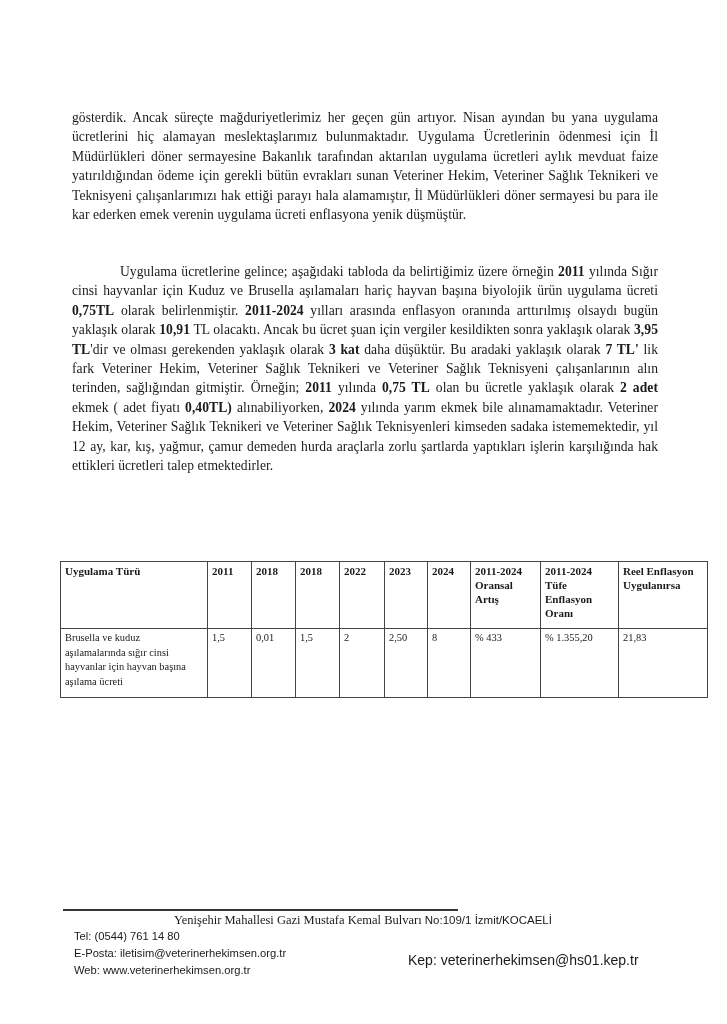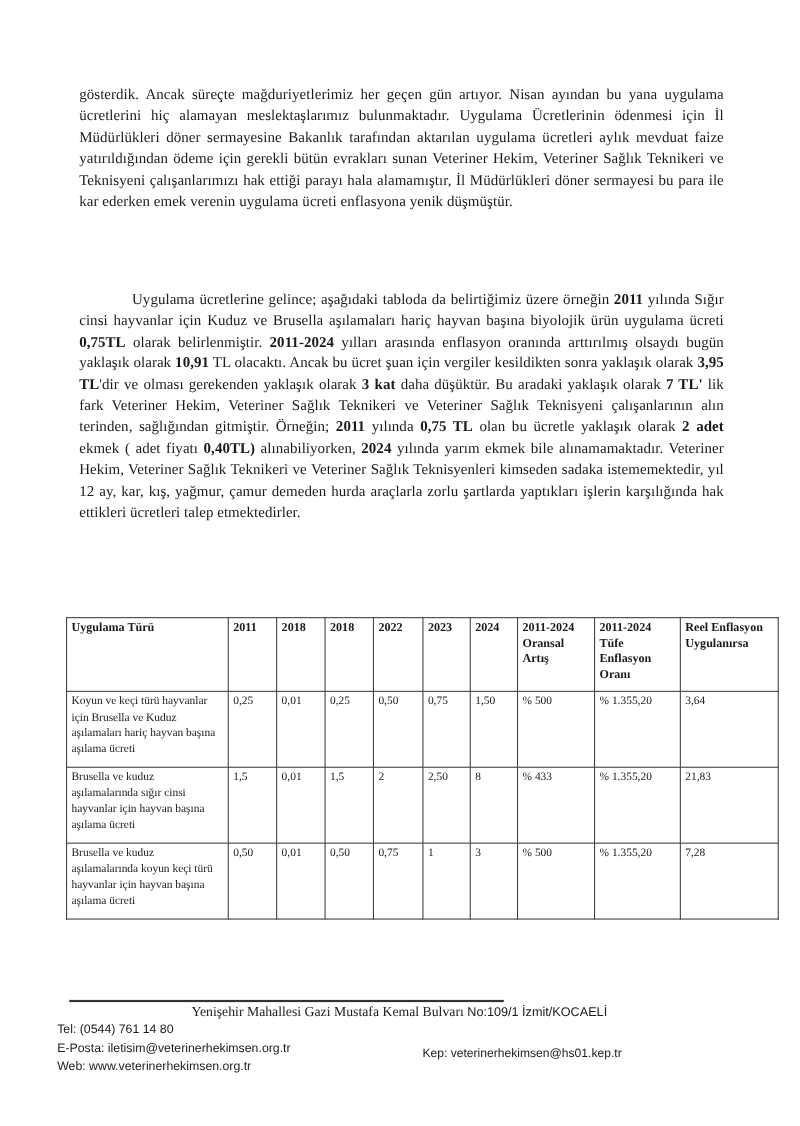--- a/index.html
+++ b/index.html
@@ -1,20 +1,20 @@
 <!DOCTYPE html>
 <html><head>
 <meta charset="utf-8">
 <style>
   html, body { margin: 0; padding: 0; background: #ffffff; }
   body { width: 727px; height: 1024px; position: relative; overflow: hidden;
          font-family: "Liberation Serif", serif; color: #1a1a1a; }
   .para { position: absolute; left: 72px; width: 586px; font-size: 13.6px;
           line-height: 19.4px; text-align: justify; letter-spacing: 0.05px; }
-  .p1 { top: 76px; }
+  .p1 { top: 108px; }
   .p2 { top: 262px; text-indent: 48px; }
   .para b { font-weight: bold; }
 
   table.fees { position: absolute; left: 60px; top: 561px; border-collapse: collapse;
                font-family: "Liberation Serif", serif; font-size: 10.4px; color: #1a1a1a; }
   table.fees td, table.fees th { border: 1px solid #444; vertical-align: top;
                                  padding: 2px 4px; text-align: left; }
   table.fees th { font-weight: bold; font-size: 11px; line-height: 14px; height: 62px; }
   table.fees td { height: 64px; line-height: 14.5px; }
   table.fees .c0 { width: 138px; margin-left: 42px; }
@@ -25,27 +25,27 @@
   table.fees .c5 { width: 34px; }
   table.fees .c6 { width: 34px; }
   table.fees .c7 { width: 61px; }
   table.fees .c8 { width: 69px; }
   table.fees .c9 { width: 80px; }
 
   .footer-rule { position: absolute; left: 63px; top: 909px; width: 395px; height: 2px; background: #333; }
   .addr { position: absolute; left: 174px; top: 913px; font-size: 12.5px;
           font-family: "Liberation Serif", serif; }
   .addr .tail { font-family: "Liberation Sans", sans-serif; font-size: 11.5px; }
-  .contact { position: absolute; left: 52px; font-family: "Liberation Sans", sans-serif;
+  .contact { position: absolute; left: 74px; font-family: "Liberation Sans", sans-serif;
              font-size: 11.2px; color: #1a1a1a; }
   .tel { top: 930px; }
   .mail { top: 947px; }
   .web { top: 964px; }
-  .kep { position: absolute; left: 384px; top: 952px; font-family: "Liberation Sans", sans-serif;
-         font-size: 11px; }
+  .kep { position: absolute; left: 408px; top: 952px; font-family: "Liberation Sans", sans-serif;
+         font-size: 14px; }
   .page { position: absolute; left: 594px; top: 1024px; font-size: 11.5px; margin-top: 26px; }
   .page b { font-weight: bold; }
 </style>
 </head>
 <body>
 
 <div class="para p1">gösterdik. Ancak süreçte mağduriyetlerimiz her geçen gün artıyor. Nisan ayından bu yana uygulama ücretlerini hiç alamayan meslektaşlarımız bulunmaktadır. Uygulama Ücretlerinin ödenmesi için İl Müdürlükleri döner sermayesine Bakanlık tarafından aktarılan uygulama ücretleri aylık mevduat faize yatırıldığından ödeme için gerekli bütün evrakları sunan Veteriner Hekim, Veteriner Sağlık Teknikeri ve Teknisyeni çalışanlarımızı hak ettiği parayı hala alamamıştır, İl Müdürlükleri döner sermayesi bu para ile kar ederken emek verenin uygulama ücreti enflasyona yenik düşmüştür.</div>
 
 <div class="para p2" id="p2"><span>Uygulama ücretlerine gelince; aşağıdaki tabloda da belirtiğimiz üzere örneğin </span><b>2011</b><span> yılında Sığır cinsi hayvanlar için Kuduz ve Brusella aşılamaları hariç hayvan başına biyolojik ürün uygulama ücreti </span><b>0,75TL</b><span> olarak belirlenmiştir. </span><b>2011-2024</b><span> yılları arasında enflasyon oranında arttırılmış olsaydı bugün yaklaşık olarak </span><b>10,91</b><span> TL olacaktı. Ancak bu ücret şuan için vergiler kesildikten sonra yaklaşık olarak </span><b>3,95 TL</b><span>'dir ve olması gerekenden yaklaşık olarak </span><b>3 kat</b><span> daha düşüktür. Bu aradaki yaklaşık olarak </span><b>7 TL'</b><span> lik fark Veteriner Hekim, Veteriner Sağlık Teknikeri ve Veteriner Sağlık Teknisyeni çalışanlarının alın terinden, sağlığından gitmiştir. Örneğin; </span><b>2011</b><span> yılında </span><b>0,75 TL</b><span> olan bu ücretle yaklaşık olarak </span><b>2 adet</b><span> ekmek ( adet fiyatı </span><b>0,40TL)</b><span> alınabiliyorken, </span><b>2024</b><span> yılında yarım ekmek bile alınamamaktadır. Veteriner Hekim, Veteriner Sağlık Teknikeri ve Veteriner Sağlık Teknisyenleri kimseden sadaka istememektedir, yıl 12 ay, kar, kış, yağmur, çamur demeden hurda araçlarla zorlu şartlarda yaptıkları işlerin karşılığında hak ettikleri ücretleri talep etmektedirler.</span></div>
 
@@ -59,54 +59,30 @@
       <th class="c4">2022</th>
       <th class="c5">2023</th>
       <th class="c6">2024</th>
       <th class="c7">2011-2024 Oransal Artış</th>
       <th class="c8">2011-2024 Tüfe Enflasyon Oranı</th>
       <th class="c9">Reel Enflasyon Uygulanırsa</th>
     </tr>
   </thead>
   <tbody id="tbody">
       <tr>
-        <td class="c0">Koyun ve keçi türü hayvanlar için Brusella ve Kuduz aşılamaları hariç hayvan başına aşılama ücreti</td>
-        <td class="c1">0,25</td>
-        <td class="c2">0,01</td>
-        <td class="c3">0,25</td>
-        <td class="c4">0,50</td>
-        <td class="c5">0,75</td>
-        <td class="c6">1,50</td>
-        <td class="c7">% 500</td>
-        <td class="c8">% 1.355,20</td>
-        <td class="c9">3,64</td>
-      </tr>
-      <tr>
         <td class="c0">Brusella ve kuduz aşılamalarında sığır cinsi hayvanlar için hayvan başına aşılama ücreti</td>
         <td class="c1">1,5</td>
         <td class="c2">0,01</td>
         <td class="c3">1,5</td>
         <td class="c4">2</td>
         <td class="c5">2,50</td>
         <td class="c6">8</td>
         <td class="c7">% 433</td>
         <td class="c8">% 1.355,20</td>
         <td class="c9">21,83</td>
-      </tr>
-      <tr>
-        <td class="c0">Brusella ve kuduz aşılamalarında koyun keçi türü hayvanlar için hayvan başına aşılama ücreti</td>
-        <td class="c1">0,50</td>
-        <td class="c2">0,01</td>
-        <td class="c3">0,50</td>
-        <td class="c4">0,75</td>
-        <td class="c5">1</td>
-        <td class="c6">3</td>
-        <td class="c7">% 500</td>
-        <td class="c8">% 1.355,20</td>
-        <td class="c9">7,28</td>
       </tr>
     </tbody>
 </table>
 
 <div class="footer-rule"></div>
 <div class="addr"><span>Yenişehir Mahallesi Gazi Mustafa Kemal Bulvarı </span><span class="tail">No:109/1 İzmit/KOCAELİ</span></div>
 <div class="contact tel">Tel: (0544) 761 14 80</div>
 <div class="contact mail">E-Posta: iletisim@veterinerhekimsen.org.tr</div>
 <div class="contact web">Web: www.veterinerhekimsen.org.tr</div>
 <div class="kep">Kep: veterinerhekimsen@hs01.kep.tr</div>

